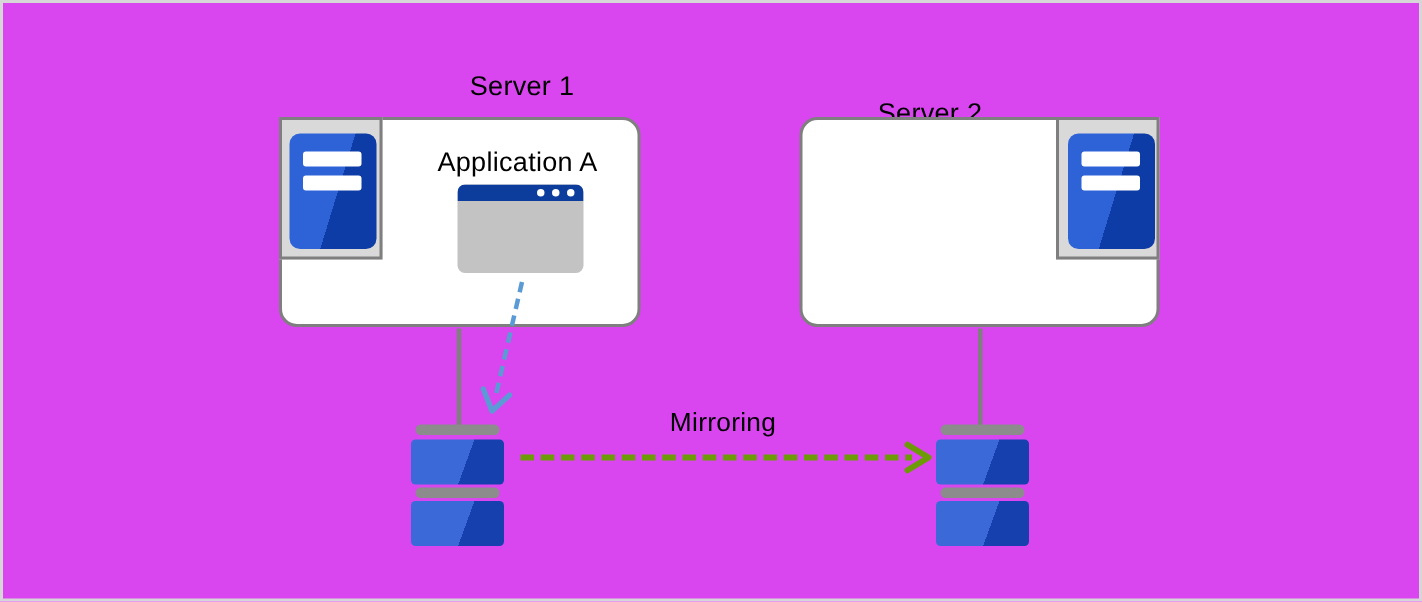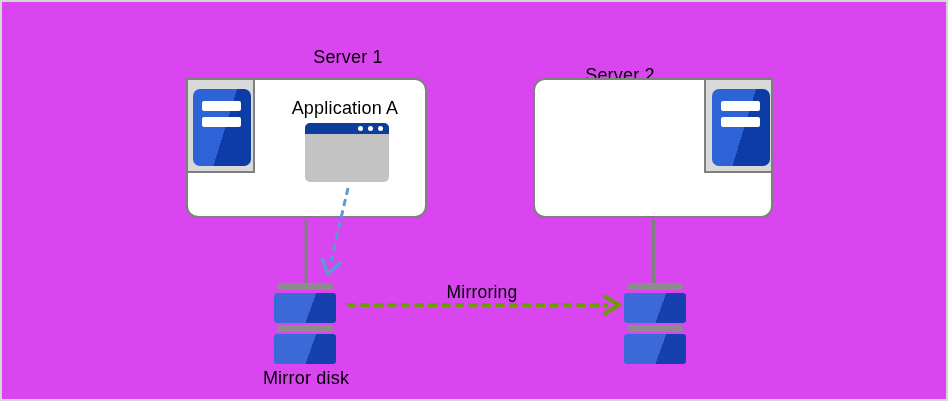--- a/index.html
+++ b/index.html
@@ -106,21 +106,21 @@
 
     <line x1="651.5" y1="217" x2="651.5" y2="282" stroke="#7f7f7f" stroke-width="3"></line>
 
     <line x1="346" y1="186" x2="328" y2="264" stroke="#5b9bd5" stroke-width="3" stroke-dasharray="7 4.5"></line>
     <polyline points="337.7,261.4 326,272 320.2,257.3" fill="none" stroke="#5b9bd5" stroke-width="3.5" stroke-linecap="round" stroke-linejoin="round"></polyline>
 
     <line x1="345" y1="303" x2="606" y2="303" stroke="#6d9b07" stroke-width="4" stroke-dasharray="9 4.5"></line>
     <polyline points="603,294.5 617,303 603,311.5" fill="none" stroke="#6d9b07" stroke-width="4" stroke-linecap="round" stroke-linejoin="round"></polyline>
   </svg>
 
-  <div class="label" style="left:390px; top:269px; font-size:17.5px;margin-top:11px;">Mirroring</div>
+  <div class="label" style="left:390px; top:269px; font-size:17.5px;">Mirroring</div>
 
   <div class="disk" style="left:272px;">
     <div class="cap"></div>
     <div class="g1"></div>
     <div class="platter"></div>
     <div class="g2"></div>
     <div class="cap"></div>
     <div class="g1"></div>
     <div class="platter"></div>
   </div>
@@ -128,15 +128,14 @@
   <div class="disk" style="left:622px;">
     <div class="cap"></div>
     <div class="g1"></div>
     <div class="platter"></div>
     <div class="g2"></div>
     <div class="cap"></div>
     <div class="g1"></div>
     <div class="platter"></div>
   </div>
 
-  <div class="label" style="left:214px; top:366px;">Mirror disk</div>
 
 </div>
 
 </body></html>

